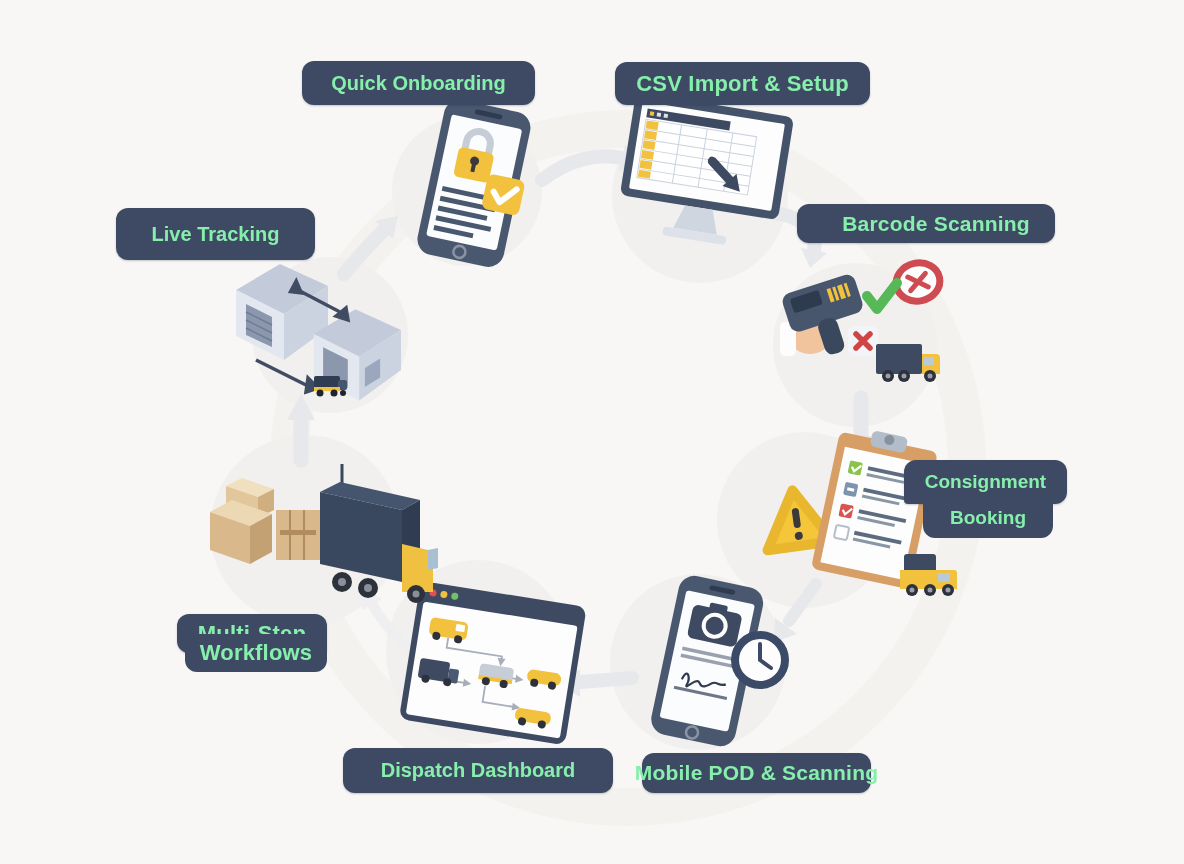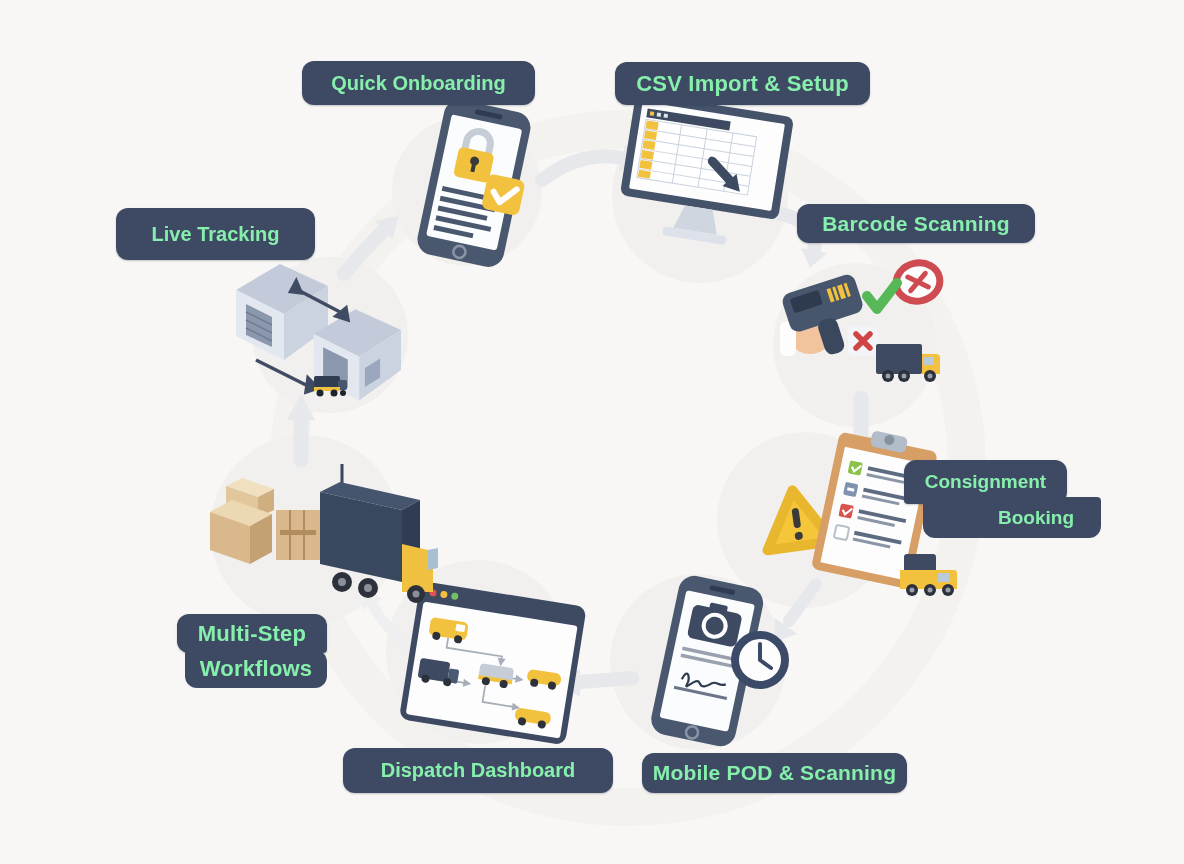--- a/index.html
+++ b/index.html
@@ -340,27 +340,27 @@
       <circle cx="92" cy="145" r="3.5" fill="#1e232c"></circle>
         <circle cx="106" cy="145" r="3.5" fill="#1e232c"></circle>
       <circle cx="115" cy="145" r="3" fill="#1e232c"></circle>
     </g>
   </svg>
 
   <div class="pill pill-a" style="left:302px;top:61px;width:233px;height:44px;">Quick Onboarding</div>
 
   <div class="pill pill-b" style="left:615px;top:62px;width:255px;height:43px;font-size:22px;">CSV Import &amp; Setup</div>
 
-  <div class="pill pill-b" style="left:797px;top:204px;width:238px;height:39px;">Barcode Scanning</div>
+  <div class="pill pill-b" style="left:797px;top:204px;width:238px;height:39px;padding-left:20px;">Barcode Scanning</div>
 
   <div class="pill pill-a" style="left:904px;top:460px;width:163px;height:44px;font-size:19px;border-radius:12px 12px 12px 4px;">Consignment</div>
-  <div class="pill pill-a" style="left:923px;top:497px;width:130px;height:41px;font-size:19px;border-radius:4px 4px 12px 12px;box-shadow:none;padding-left:48px;">Booking</div>
-
-  <div class="pill pill-b" style="left:642px;top:753px;width:265px;height:40px;">Mobile POD &amp; Scanning</div>
+  <div class="pill pill-a" style="left:923px;top:497px;width:130px;height:41px;font-size:19px;border-radius:4px 4px 12px 12px;box-shadow:none;">Booking</div>
+
+  <div class="pill pill-b" style="left:642px;top:753px;width:229px;height:40px;">Mobile POD &amp; Scanning</div>
 
   <div class="pill pill-a" style="left:343px;top:748px;width:270px;height:45px;text-align:center;">Dispatch Dashboard</div>
 
   <div class="pill pill-b" style="left:177px;top:614px;width:150px;height:39px;font-size:22px;border-radius:12px 12px 4px 12px;">Multi-Step</div>
-  <div class="pill pill-b" style="left:185px;top:634px;width:142px;height:38px;font-size:22px;border-radius:4px 12px 12px 12px;box-shadow:none;margin-top:16px;">Workflows</div>
+  <div class="pill pill-b" style="left:185px;top:634px;width:142px;height:38px;font-size:22px;border-radius:4px 12px 12px 12px;box-shadow:none;">Workflows</div>
 
   <div class="pill pill-a" style="left:116px;top:208px;width:199px;height:52px;">Live Tracking</div>
 
 </div>
 
 </body></html>

